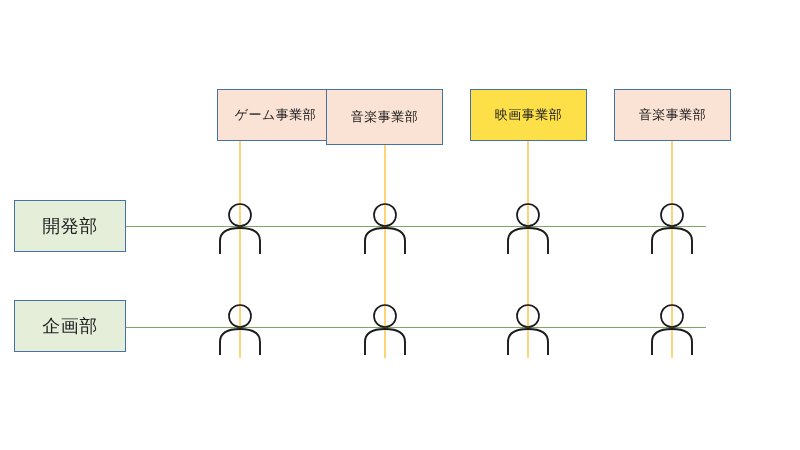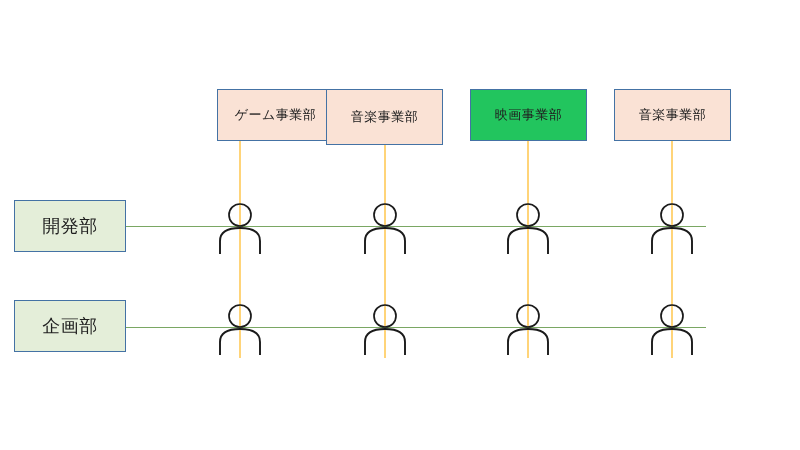--- a/index.html
+++ b/index.html
@@ -97,21 +97,21 @@
       <div class="h-line" style="left: 126px; top: 327px; width: 580px; background: rgb(122, 167, 99);"></div>
     </div>
 
   <div id="unit-boxes">
       <div class="unit-box" style="left: 181px; top: 89px; width: 117px; height: 52px; background: rgb(250, 226, 213); border-color: rgb(68, 114, 164); margin-left: 36px;">
         <span class="box-label">ゲーム事業部</span>
       </div>
       <div class="unit-box" style="left: 326px; top: 89px; width: 117px; height: 56px; background: rgb(250, 226, 213); border-color: rgb(68, 114, 164);">
         <span class="box-label">音楽事業部</span>
       </div>
-      <div class="unit-box" style="left: 470px; top: 89px; width: 117px; height: 52px; background: #22c55e; border-color: rgb(68, 114, 164);">
+      <div class="unit-box" style="left: 470px; top: 89px; width: 117px; height: 52px; background: #fde047; border-color: rgb(68, 114, 164);">
         <span class="box-label">映画事業部</span>
       </div>
       <div class="unit-box" style="left: 614px; top: 89px; width: 117px; height: 52px; background: rgb(250, 226, 213); border-color: rgb(68, 114, 164);">
         <span class="box-label">音楽事業部</span>
       </div>
     </div>
 
   <div id="dept-boxes">
       <div class="dept-box" style="left: 14px; top: 200px; width: 112px; height: 52px; background: rgb(228, 238, 217); border-color: rgb(68, 114, 164);">
         <span class="box-label">開発部</span>

